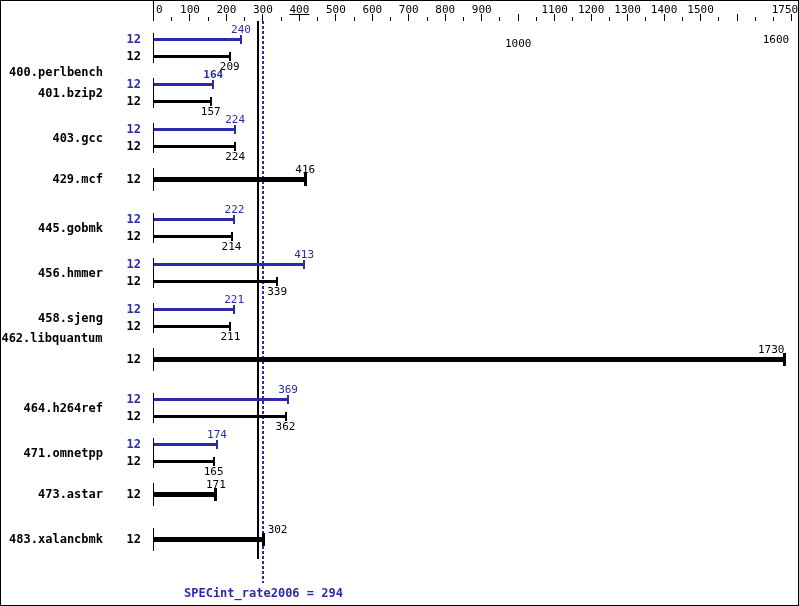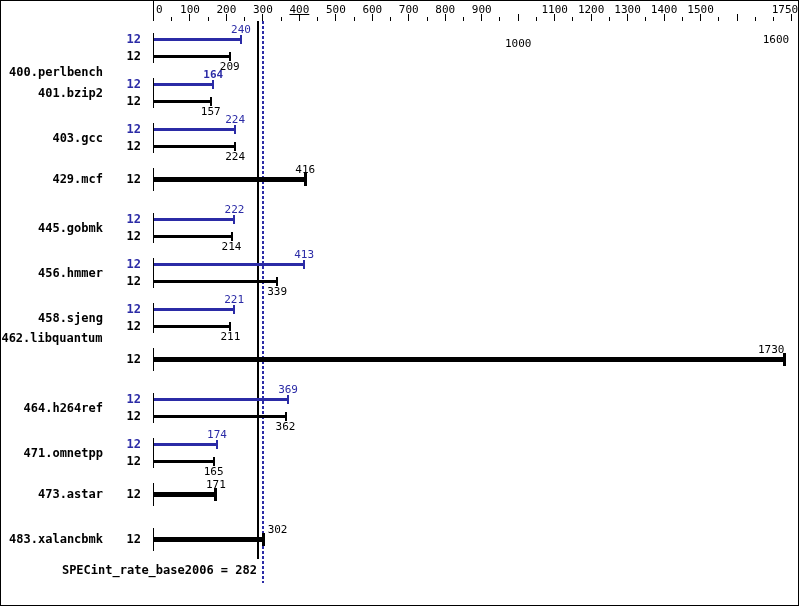--- a/index.html
+++ b/index.html
@@ -188,14 +188,14 @@
       <div class="bar" style="left: 153px; top: 490.5px; height: 5px; width: 61.8637px; background: rgb(0, 0, 0);"></div>
       <div class="cap" style="left: 213.364px; top: 486.5px; width: 3px; height: 13px; background: rgb(0, 0, 0);"></div>
       <div class="vlabel" style="top: 477px; color: rgb(0, 0, 0); left: 214.864px; transform: translateX(-50%);">171</div>
       <div class="name" style="top: 531px;">483.xalancbmk</div>
       <div class="copies" style="top: 531px; color: rgb(0, 0, 0);">12</div>
       <div class="seg" style="top: 527px; height: 23px;"></div>
       <div class="bar" style="left: 153px; top: 535.5px; height: 5px; width: 109.639px; background: rgb(0, 0, 0);"></div>
       <div class="cap" style="left: 261.139px; top: 531.5px; width: 3px; height: 13px; background: rgb(0, 0, 0);"></div>
       <div class="vlabel" style="top: 522px; color: rgb(0, 0, 0); left: 266.639px;">302</div>
     </div>
-  <div class="summary base">SPECint_rate_base2006 = 282</div>
+  <div class="summary peak">SPECint_rate2006 = 294</div>
 </div>
 
 </body></html>

